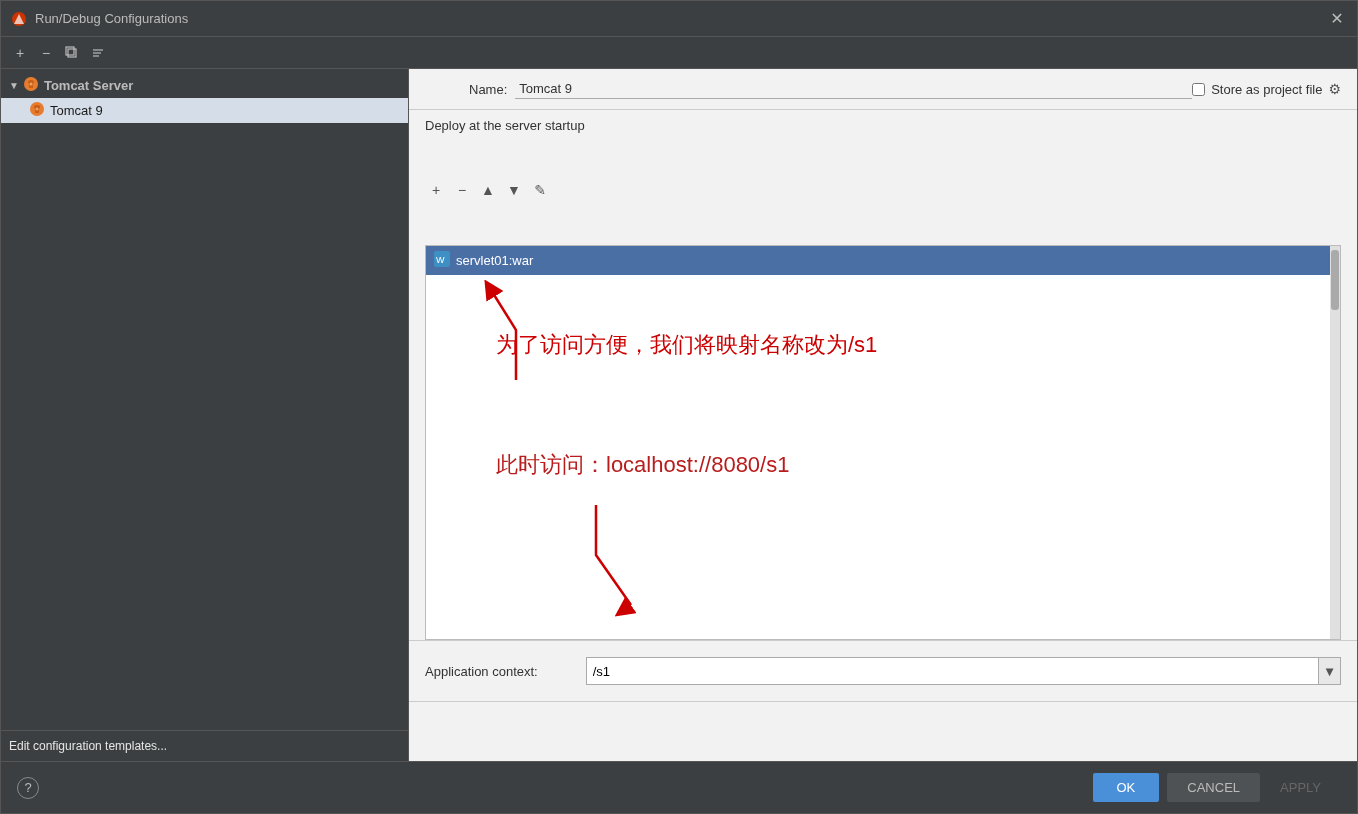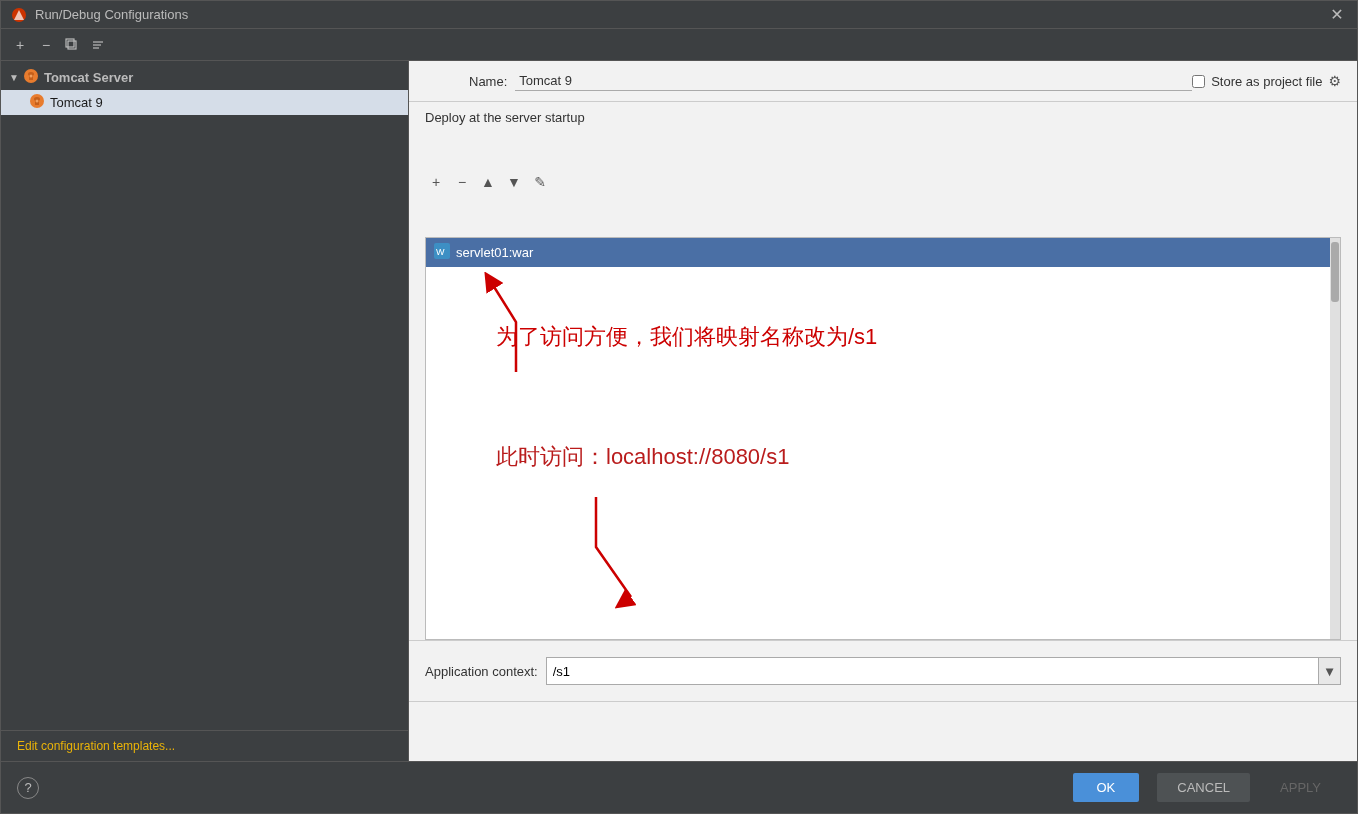--- a/index.html
+++ b/index.html
@@ -16,21 +16,21 @@
       width: 1358px;
       height: 814px;
       background: #3c3f41;
       border: 1px solid #555;
       display: flex;
       flex-direction: column;
       position: relative;
     }
     .title-bar {
       background: #3c3f41;
-      height: 28px;
+      height: 36px;
       display: flex;
       align-items: center;
       padding: 0 10px;
       border-bottom: 1px solid #555;
       flex-shrink: 0;
     }
     .title-bar-icon {
       width: 16px;
       height: 16px;
       margin-right: 8px;
@@ -118,22 +118,22 @@
       color: #1a1a1a;
     }
     .tree-item-icon {
       margin-right: 5px;
       font-size: 13px;
     }
     .tree-item-label {
       font-weight: 500;
     }
     .edit-templates-link {
-      padding: 8px 16px;
-      color: #eab308;
+      padding: 8px 8px;
+      color: #e5e5e5;
       font-size: 12px;
       cursor: pointer;
       border-top: 1px solid #555;
     }
     .right-panel {
       flex: 1;
       background: #f2f2f2;
       display: flex;
       flex-direction: column;
       overflow: hidden;
@@ -234,20 +234,21 @@
       font-size: 13px;
       white-space: nowrap;
       margin-right: 8px;
     }
     .app-context-input-wrap {
       display: flex;
       align-items: center;
       border: 1px solid #aaa;
       background: white;
       flex: 1;
+      margin-left: 40px;
     }
     .app-context-input {
       border: none;
       outline: none;
       padding: 4px 6px;
       font-size: 13px;
       flex: 1;
       background: white;
     }
     .app-context-dropdown-btn {
@@ -295,21 +296,20 @@
       background: none;
       color: #bbb;
       cursor: pointer;
       font-size: 13px;
       display: flex;
       align-items: center;
       justify-content: center;
     }
     .bottom-buttons {
       display: flex;
-      gap: 10px;
     }
     .btn-ok {
       padding: 7px 24px;
       background: #4a90d9;
       color: white;
       border: none;
       cursor: pointer;
       font-size: 13px;
       border-radius: 2px;
     }

